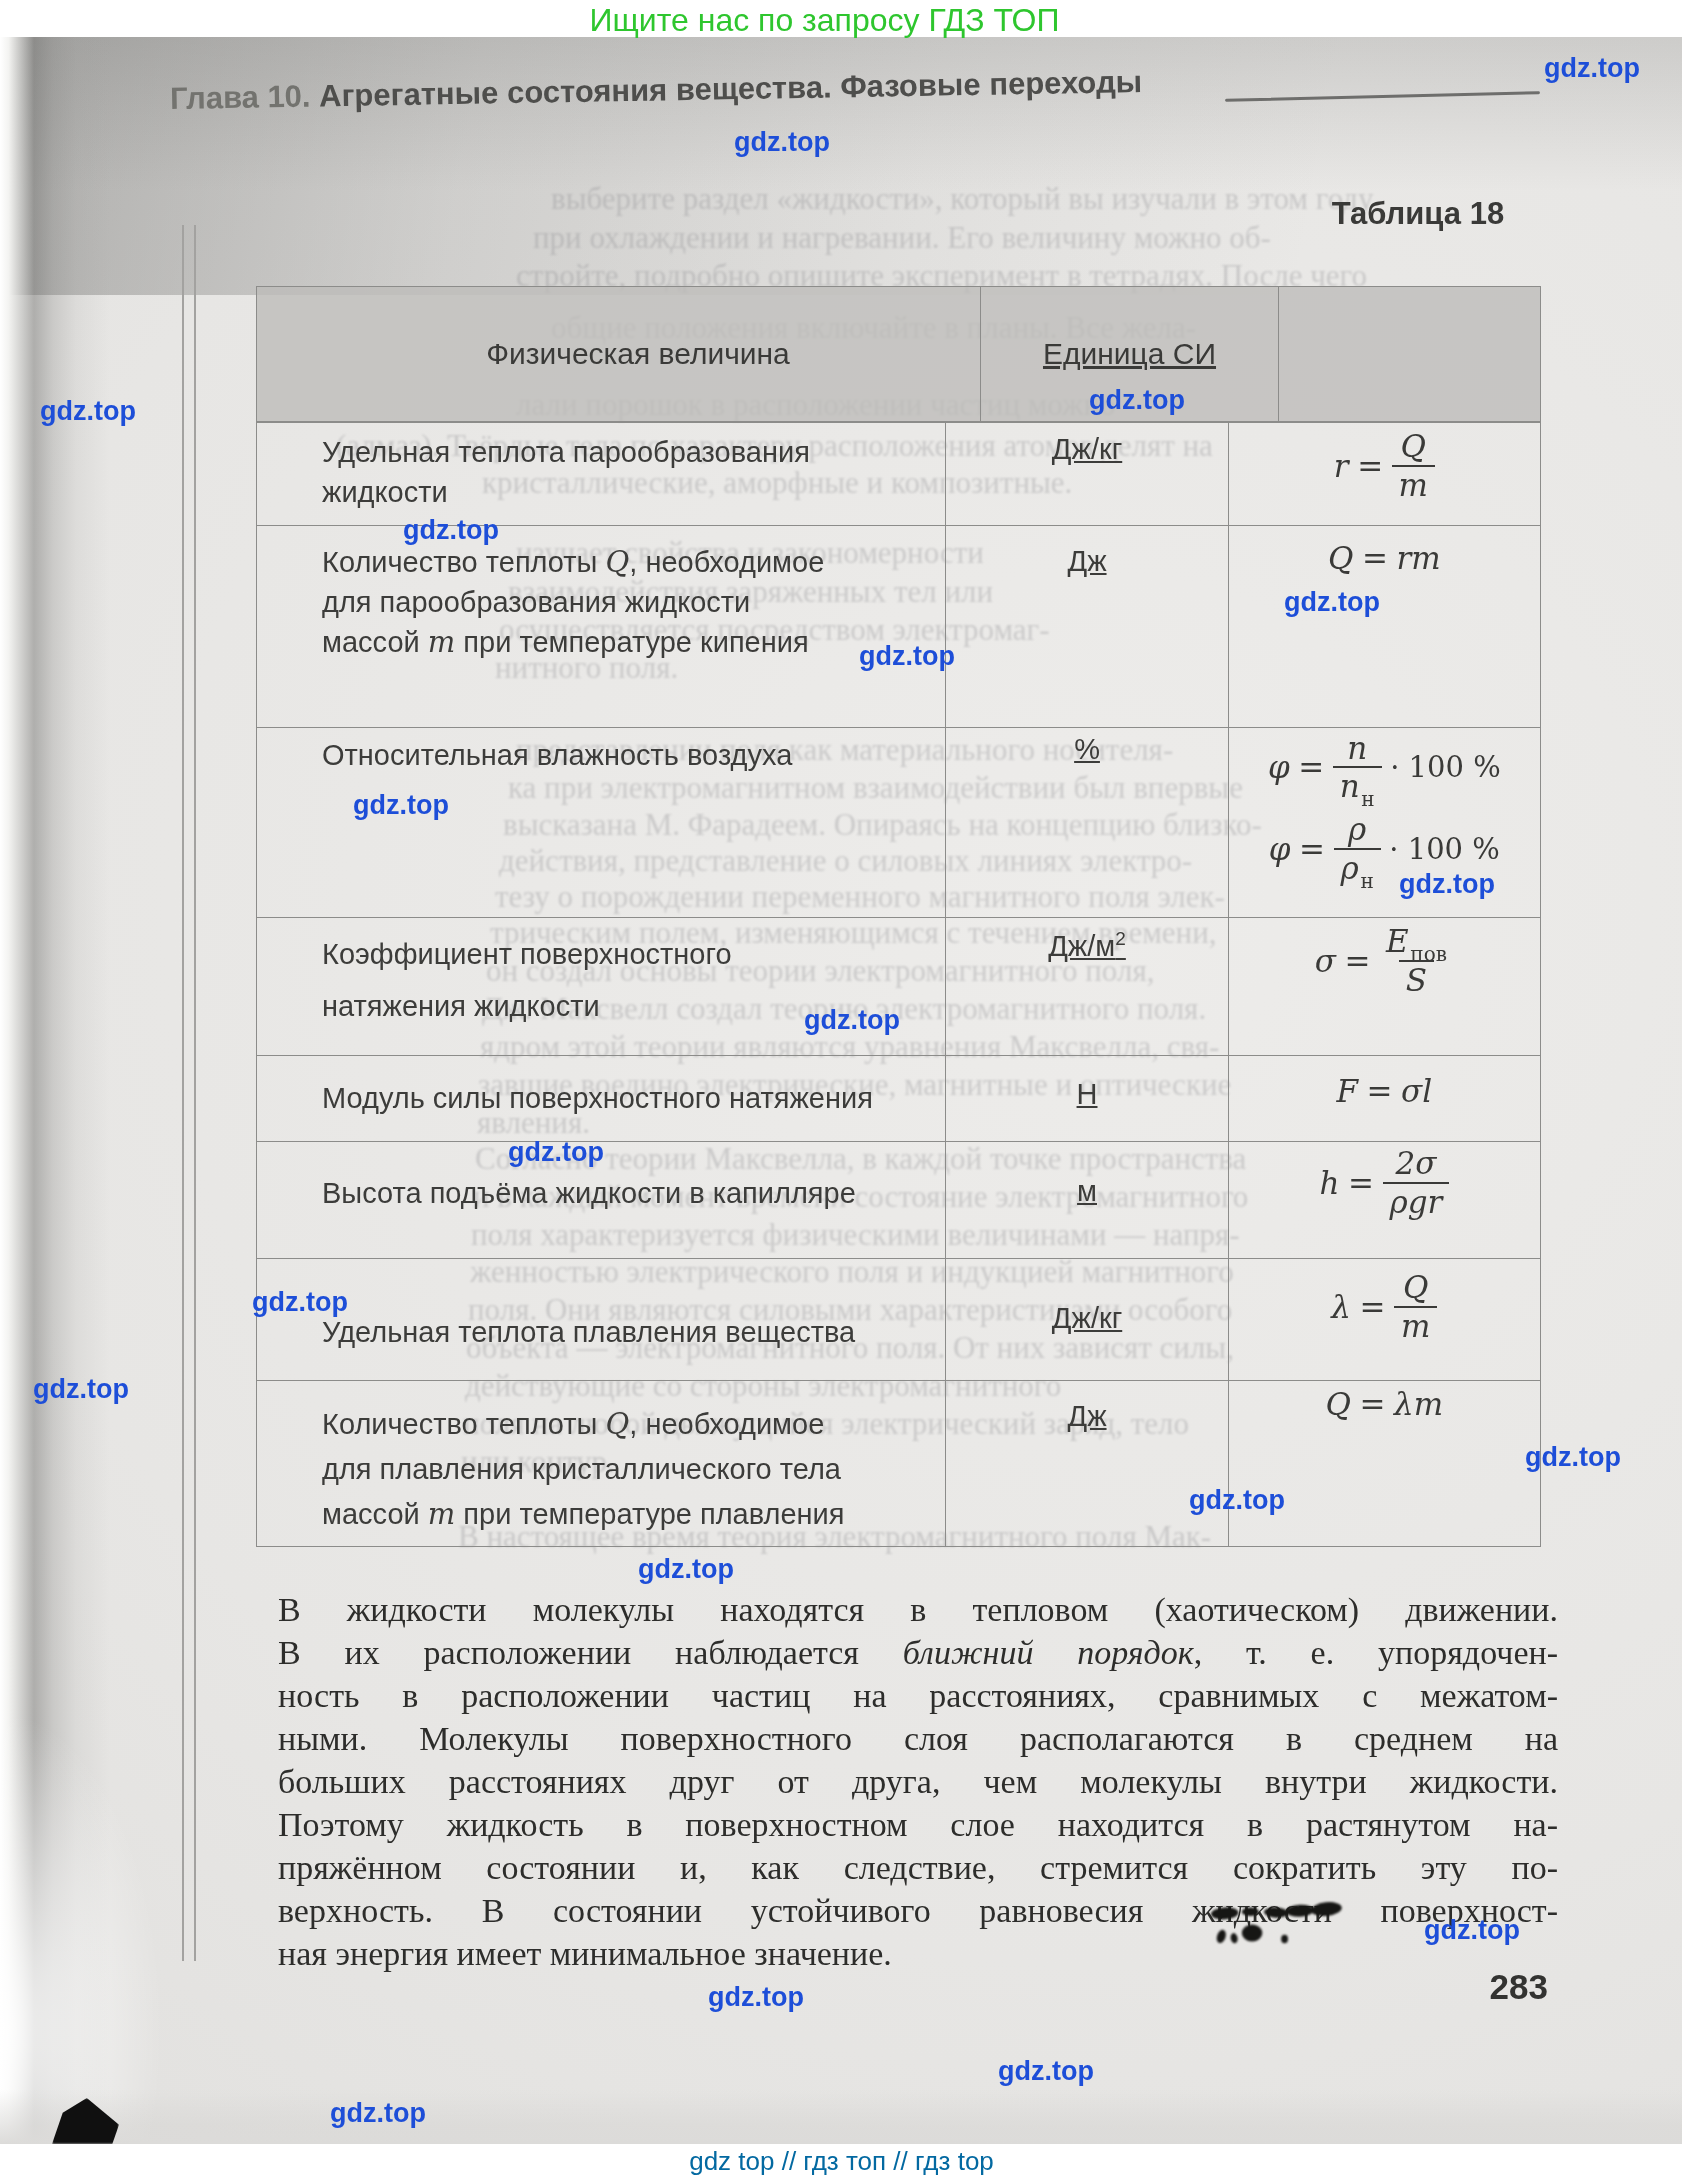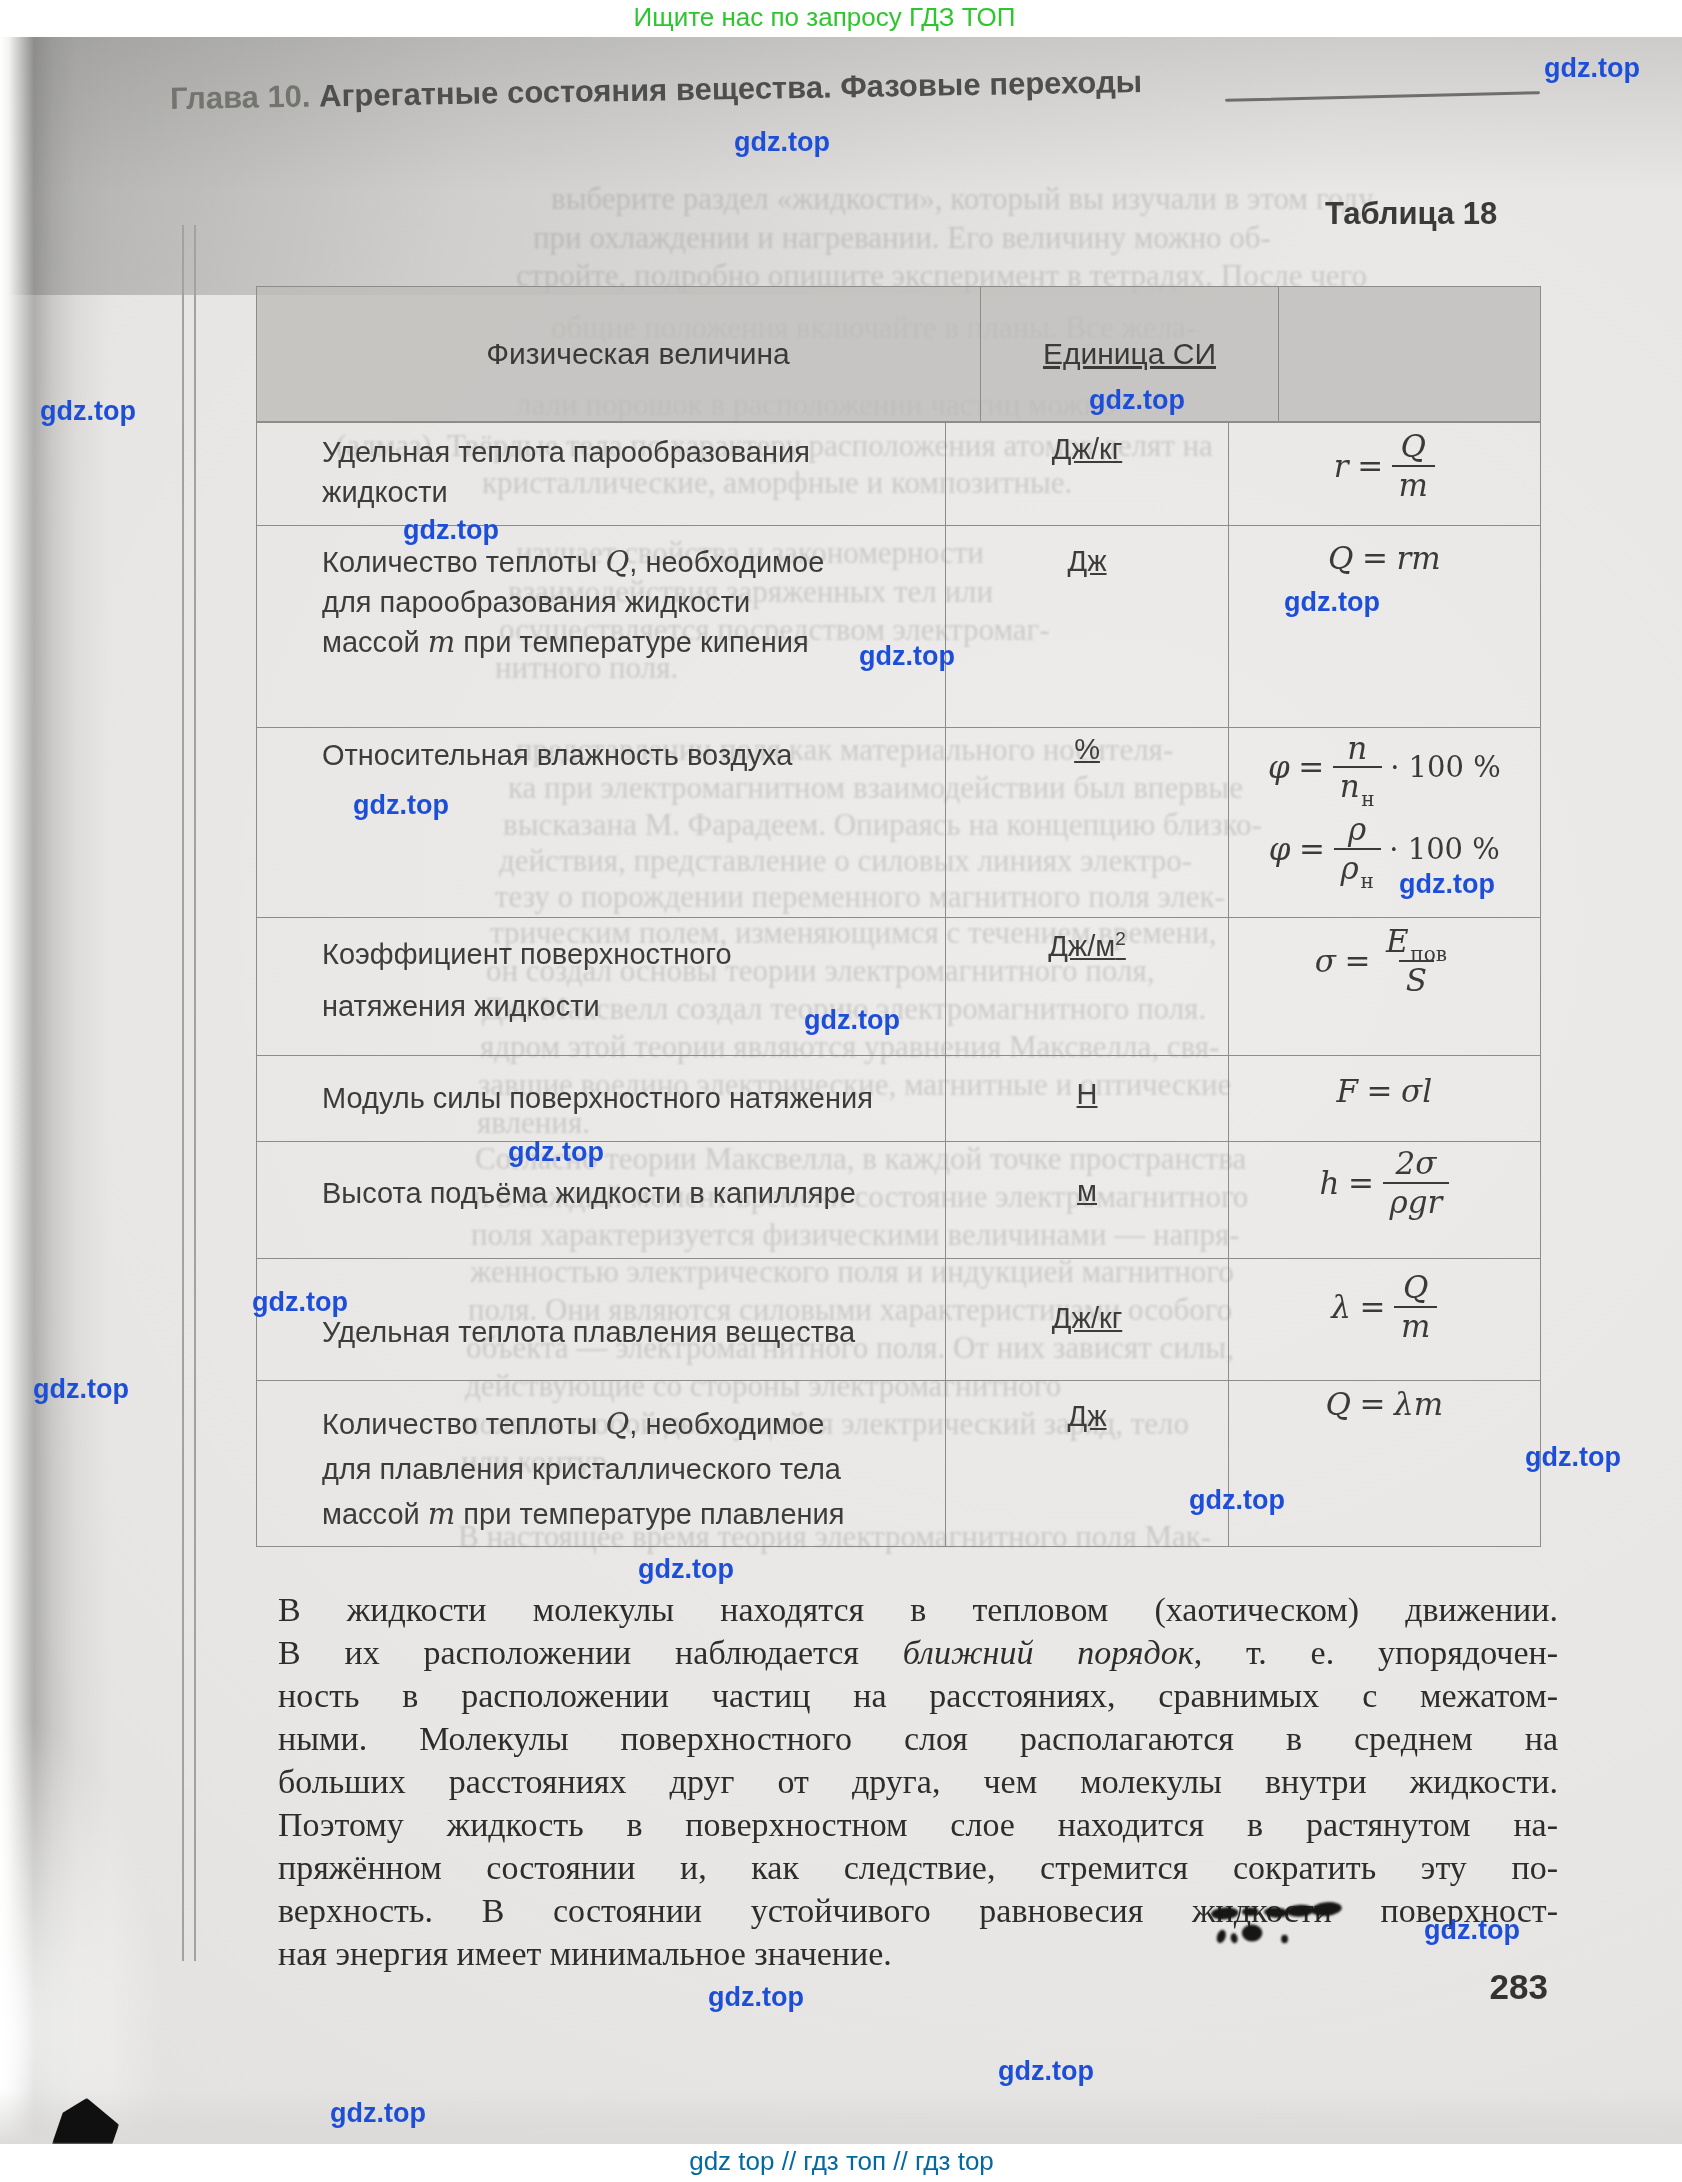--- a/index.html
+++ b/index.html
@@ -24,28 +24,28 @@
   .margin-rule{position:absolute;left:182px;top:225px;width:10.3px;height:1736px;z-index:2;
     border-left:2.6px solid #a3a2a0;border-right:2.6px solid #a3a2a0;}
 
   
   #ghost-layer{position:absolute;left:0;top:0;width:1683px;height:2183px;z-index:2;}
   .ghost{position:absolute;font-family:"Liberation Serif","DejaVu Serif",serif;font-size:31px;
     color:#86868a;opacity:.32;filter:blur(1.2px);white-space:nowrap;}
 
   
   .promo-top{position:absolute;left:0;top:1.7px;width:1649px;text-align:center;z-index:6;
-    font-size:26px;font-weight:500;color:#2ec62e;}
+    font-size:32px;font-weight:500;color:#2ec62e;}
   .chapter{position:absolute;left:170px;top:81px;z-index:3;font-size:31px;font-weight:bold;
     transform:rotate(-1deg);transform-origin:left center;white-space:nowrap;}
   .chapter .lbl{color:#73736f;}
   .chapter .ttl{color:#4e4e4c;}
   .chapter-rule{position:absolute;left:1225px;top:95px;width:315px;height:3.4px;background:#6e6e6c;
     transform:rotate(-1.4deg);z-index:3;border-radius:1.7px;}
-  .tbl-caption{position:absolute;left:1325px;top:196px;width:186px;text-align:left;z-index:3;
+  .tbl-caption{position:absolute;left:1325px;top:196px;width:186px;text-align:center;z-index:3;
     font-size:31px;font-weight:bold;color:#39392f;color:#3a3a38;}
 
   
   .tbl{position:absolute;left:256px;top:286px;width:1285px;z-index:3;box-sizing:border-box;
     border:1.7px solid #8c8c8a;color:#3c3c3a;}
   .trow{display:flex;box-sizing:border-box;border-bottom:1.7px solid #8c8c8a;}
   .trow:last-child{border-bottom:none;}
   .cell{box-sizing:border-box;}
   .c1{width:685px;border-right:1.7px solid #8c8c8a;padding-left:26px;padding-right:12px;
       font-size:29px;line-height:40px;white-space:pre-line;margin-left:39px;}

